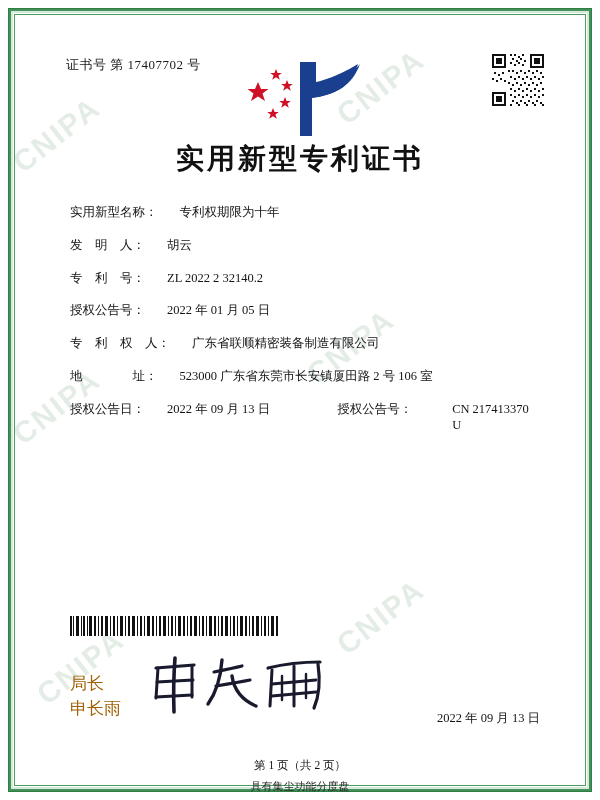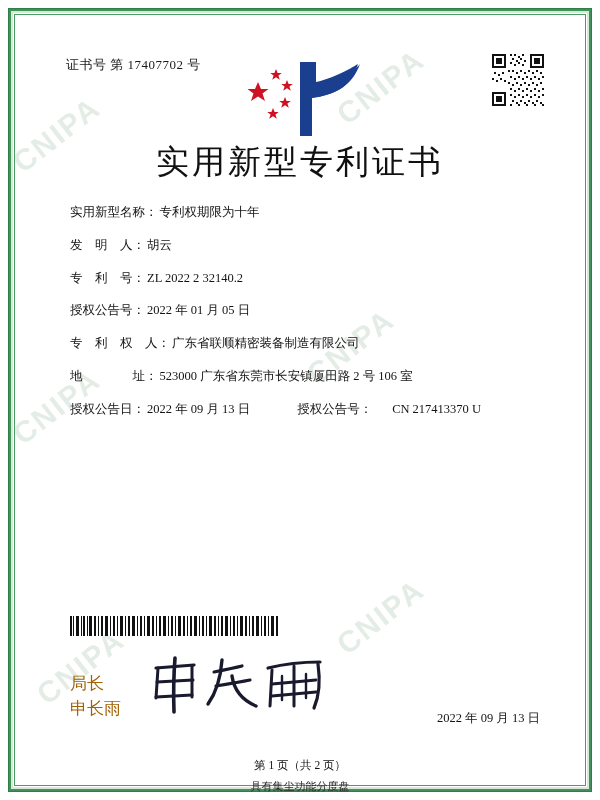--- a/index.html
+++ b/index.html
@@ -89,40 +89,41 @@
     width: 56px;
     height: 56px;
   }
   .qr svg { display:block; }
 
   .title {
     position: absolute;
     left: 0; right: 0;
     top: 116px;
     text-align: center;
-    font-size: 33px;
-    font-weight: normal;
+    font-size: 28px;
+    font-weight: bold;
     letter-spacing: 3px;
     color: #111;
     font-family: "DejaVu Serif", "Liberation Serif", serif;
   }
 
   .fields {
     position: absolute;
     left: 46px;
     right: 36px;
     top: 180px;
   }
   .field {
     display: flex;
     align-items: baseline;
     font-size: 12.5px;
     color: #141414;
     margin-bottom: 16.5px;
     line-height: 1.3;
+    gap: 20px;
   }
   .field .lbl {
     white-space: pre;
     flex: 0 0 auto;
   }
   .field .val {
     margin-left: 2px;
     flex: 1 1 auto;
   }
   .field.two .val { flex: 0 0 auto; }

